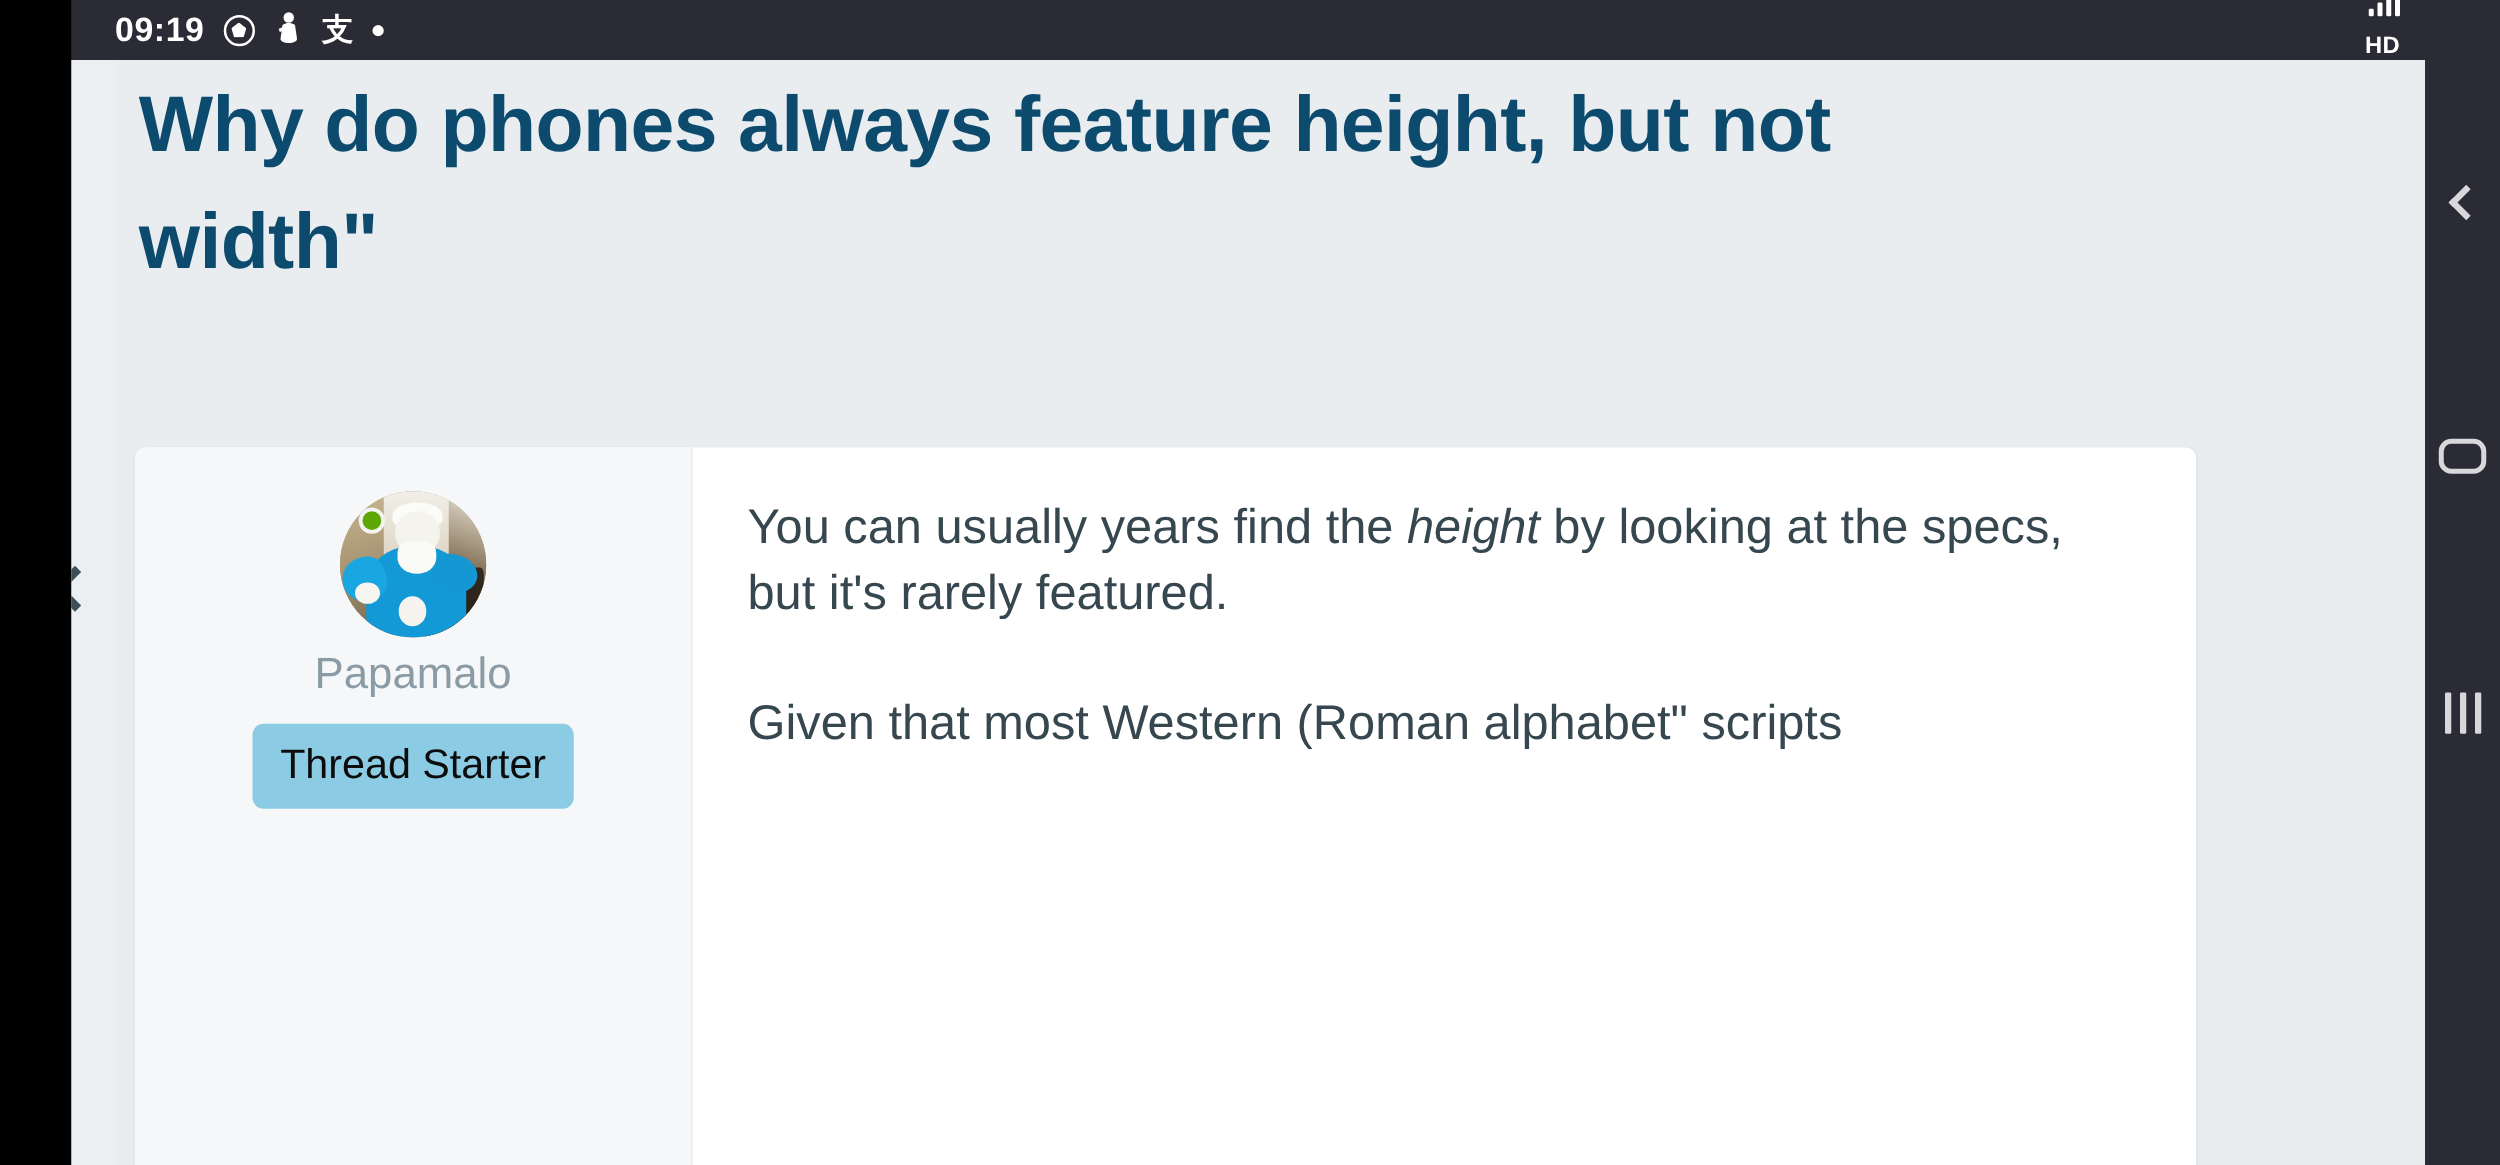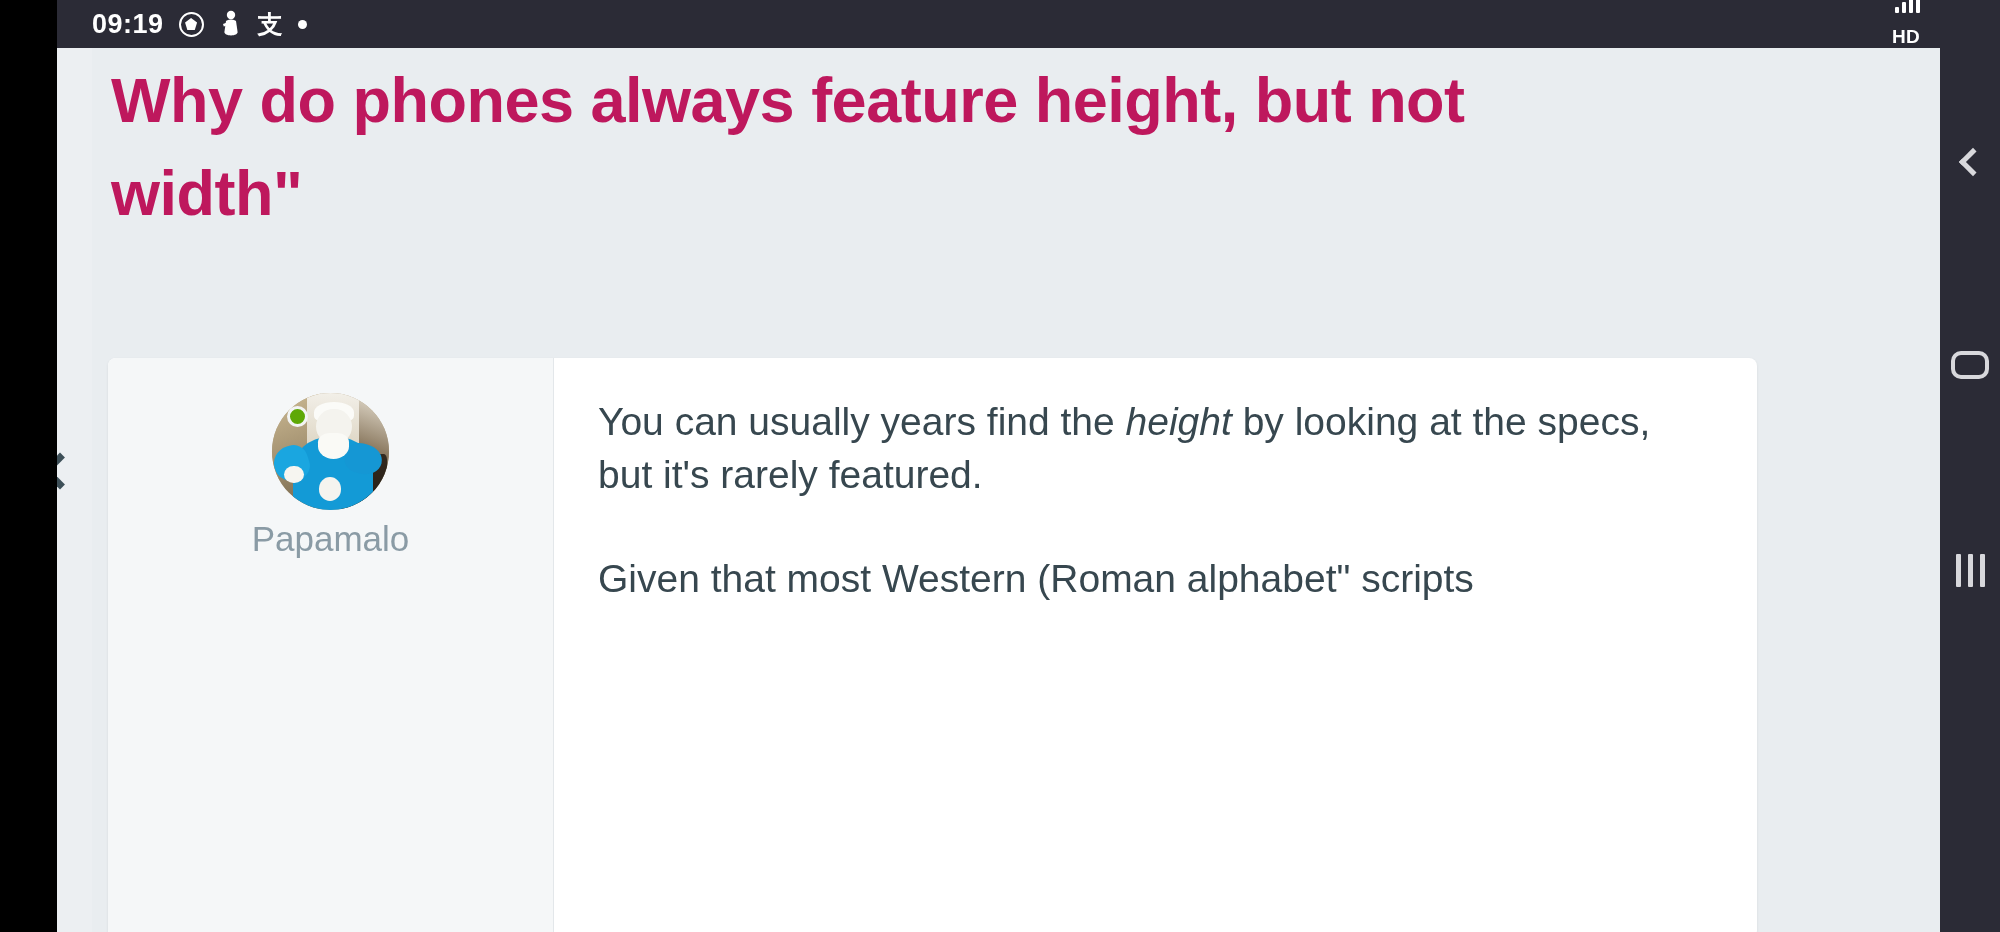--- a/index.html
+++ b/index.html
@@ -154,21 +154,21 @@
   }
 
   .thread-title {
     position: absolute;
     left: 19px;
     top: 6px;
     width: 1560px;
     font-size: 63px;
     font-weight: bold;
     line-height: 1.48;
-    color: #be185d;
+    color: #0c4a6e;
     letter-spacing: -0.5px;
   }
 
   
   .post-card {
     position: absolute;
     left: 16px;
     top: 310px;
     width: 1649px;
     height: 580px;
@@ -398,20 +398,21 @@
             <span class="av-hat"></span>
             <span class="av-head"></span>
             <span class="av-beard"></span>
             <span class="av-hand"></span>
             <span class="av-hand2"></span>
           </div>
           <div class="online-dot"></div>
         </div>
 
         <div class="author-name">Papamalo</div>
+        <div class="thread-starter-badge">Thread Starter</div>
       </div>
 
       <div class="post-body">
         <p><span>You can usually years find the </span><em>height</em><span> by looking at the specs, but it's rarely featured.</span></p>
         <div class="gap"></div>
         <p>Given that most Western (Roman alphabet" scripts</p>
       </div>
 
     </div>
   </div>

